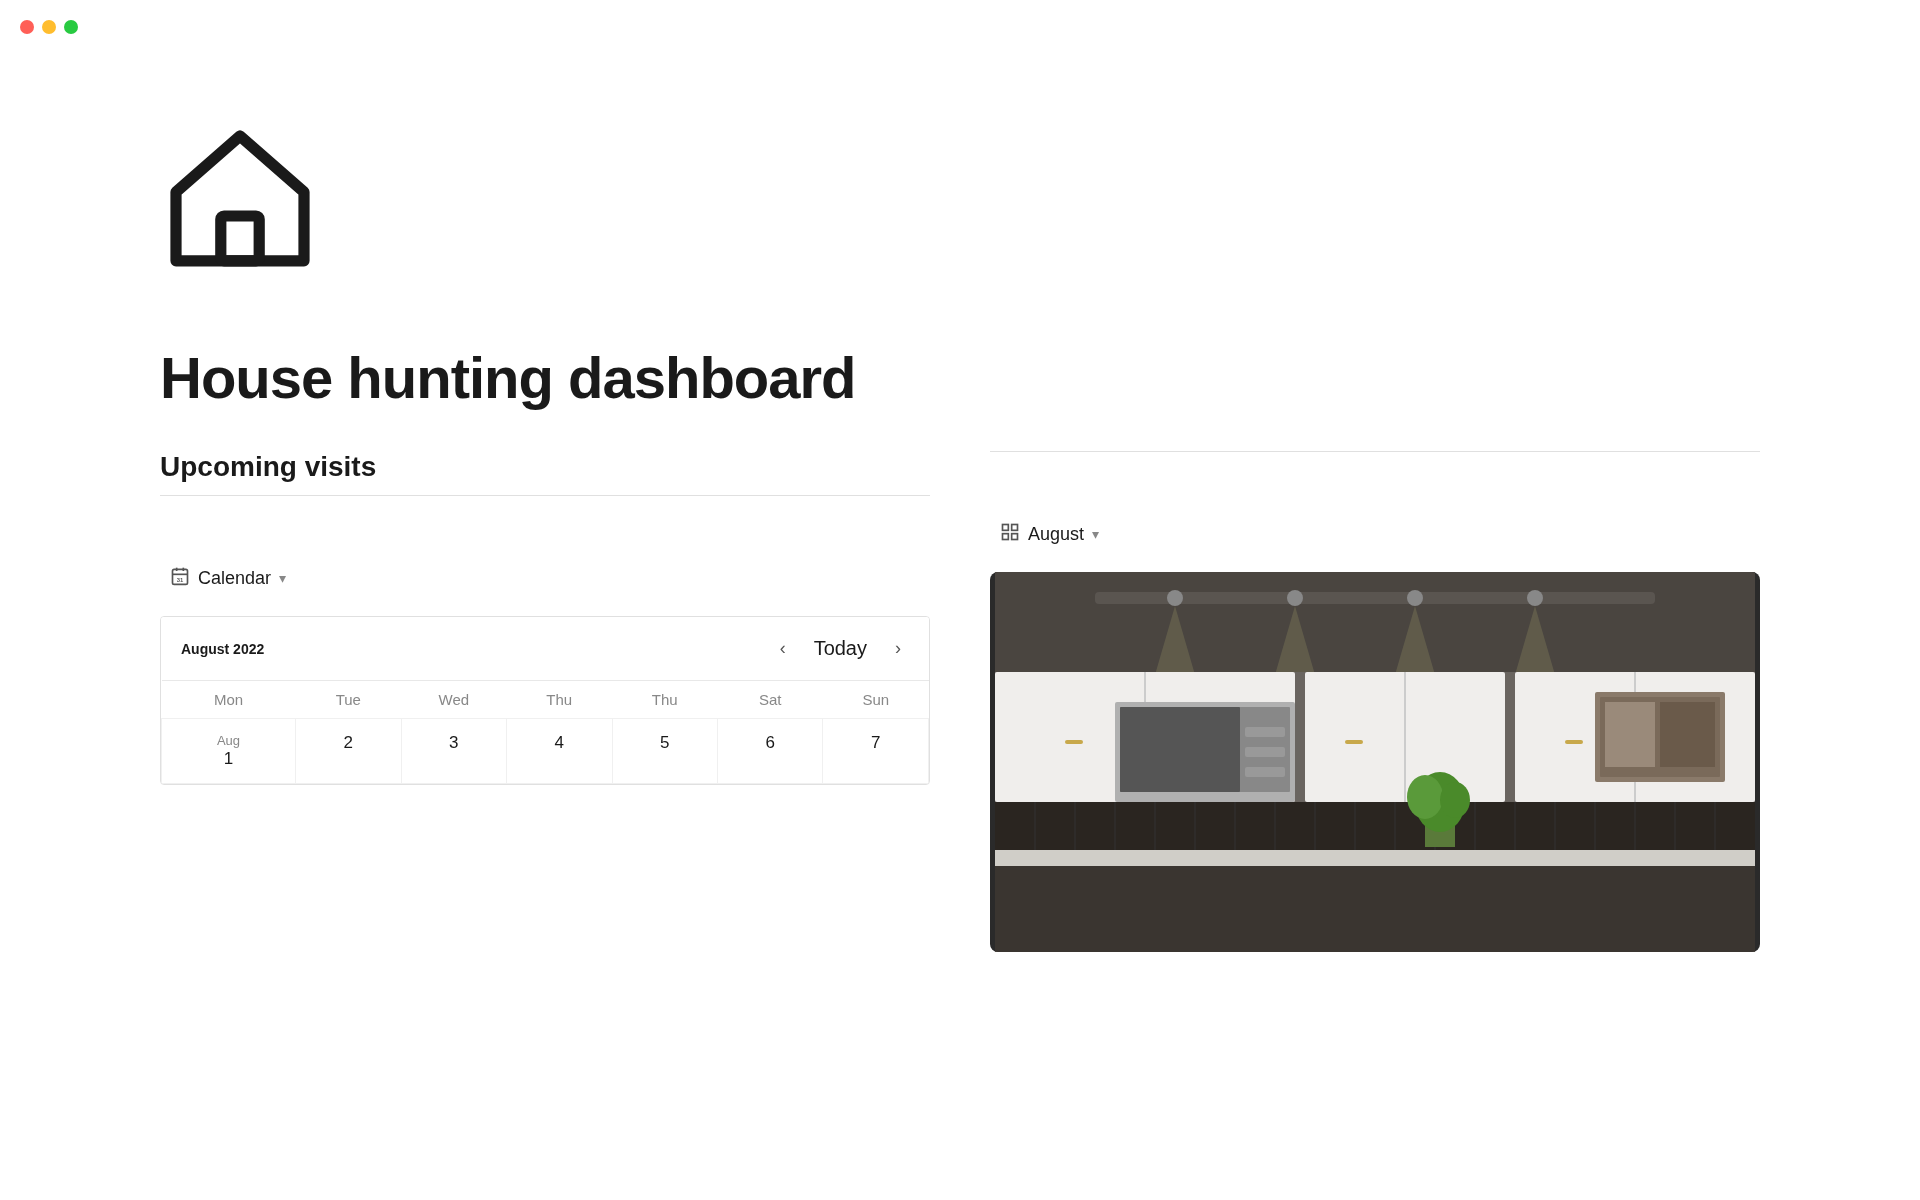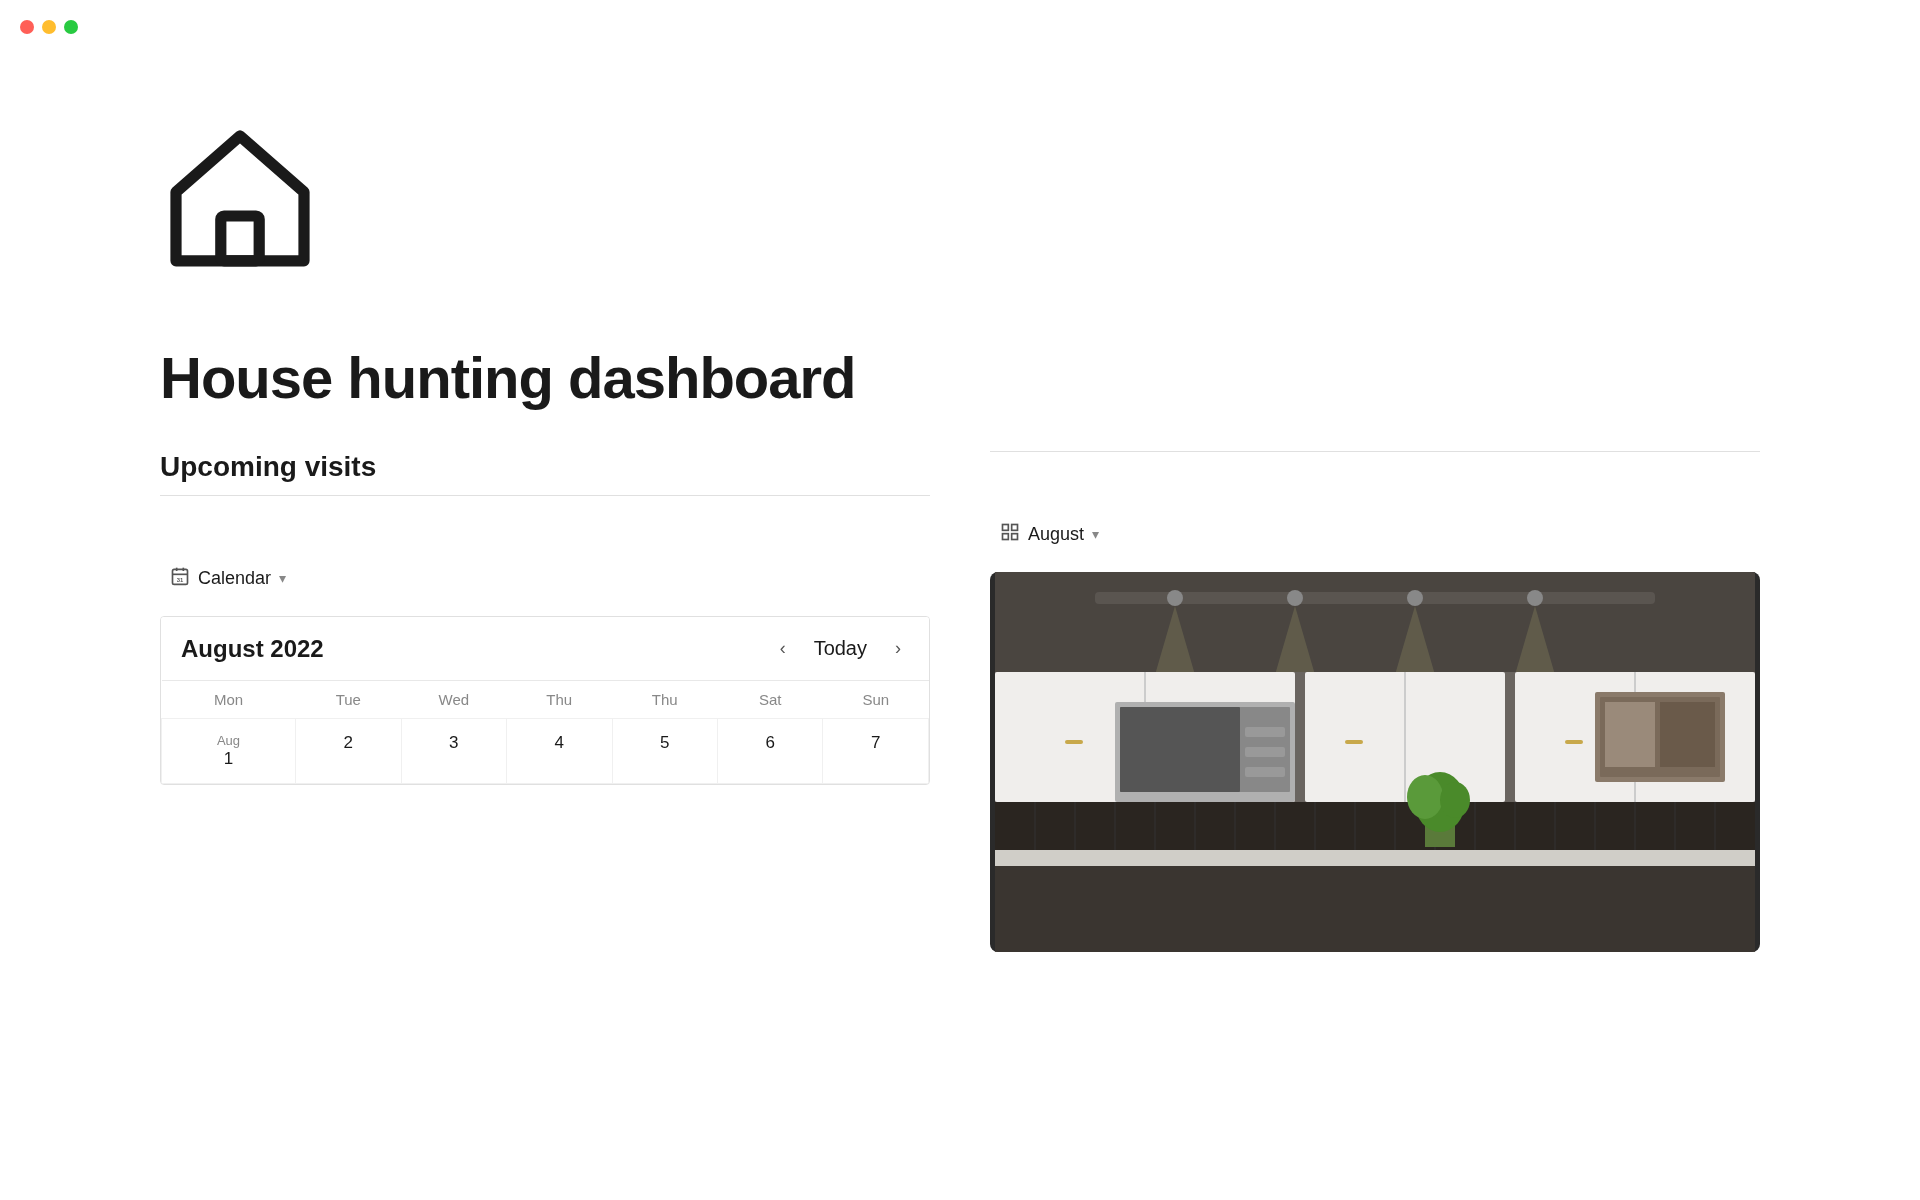--- a/index.html
+++ b/index.html
@@ -115,21 +115,21 @@
     }
 
     .calendar-header {
       display: flex;
       align-items: center;
       padding: 16px 20px;
       background: #fff;
     }
 
     .calendar-month-year {
-      font-size: 24px;
+      font-size: 14px;
       font-weight: 700;
       color: #1a1a1a;
       flex: 1;
     }
 
     .calendar-nav {
       display: flex;
       align-items: center;
       gap: 12px;
     }

